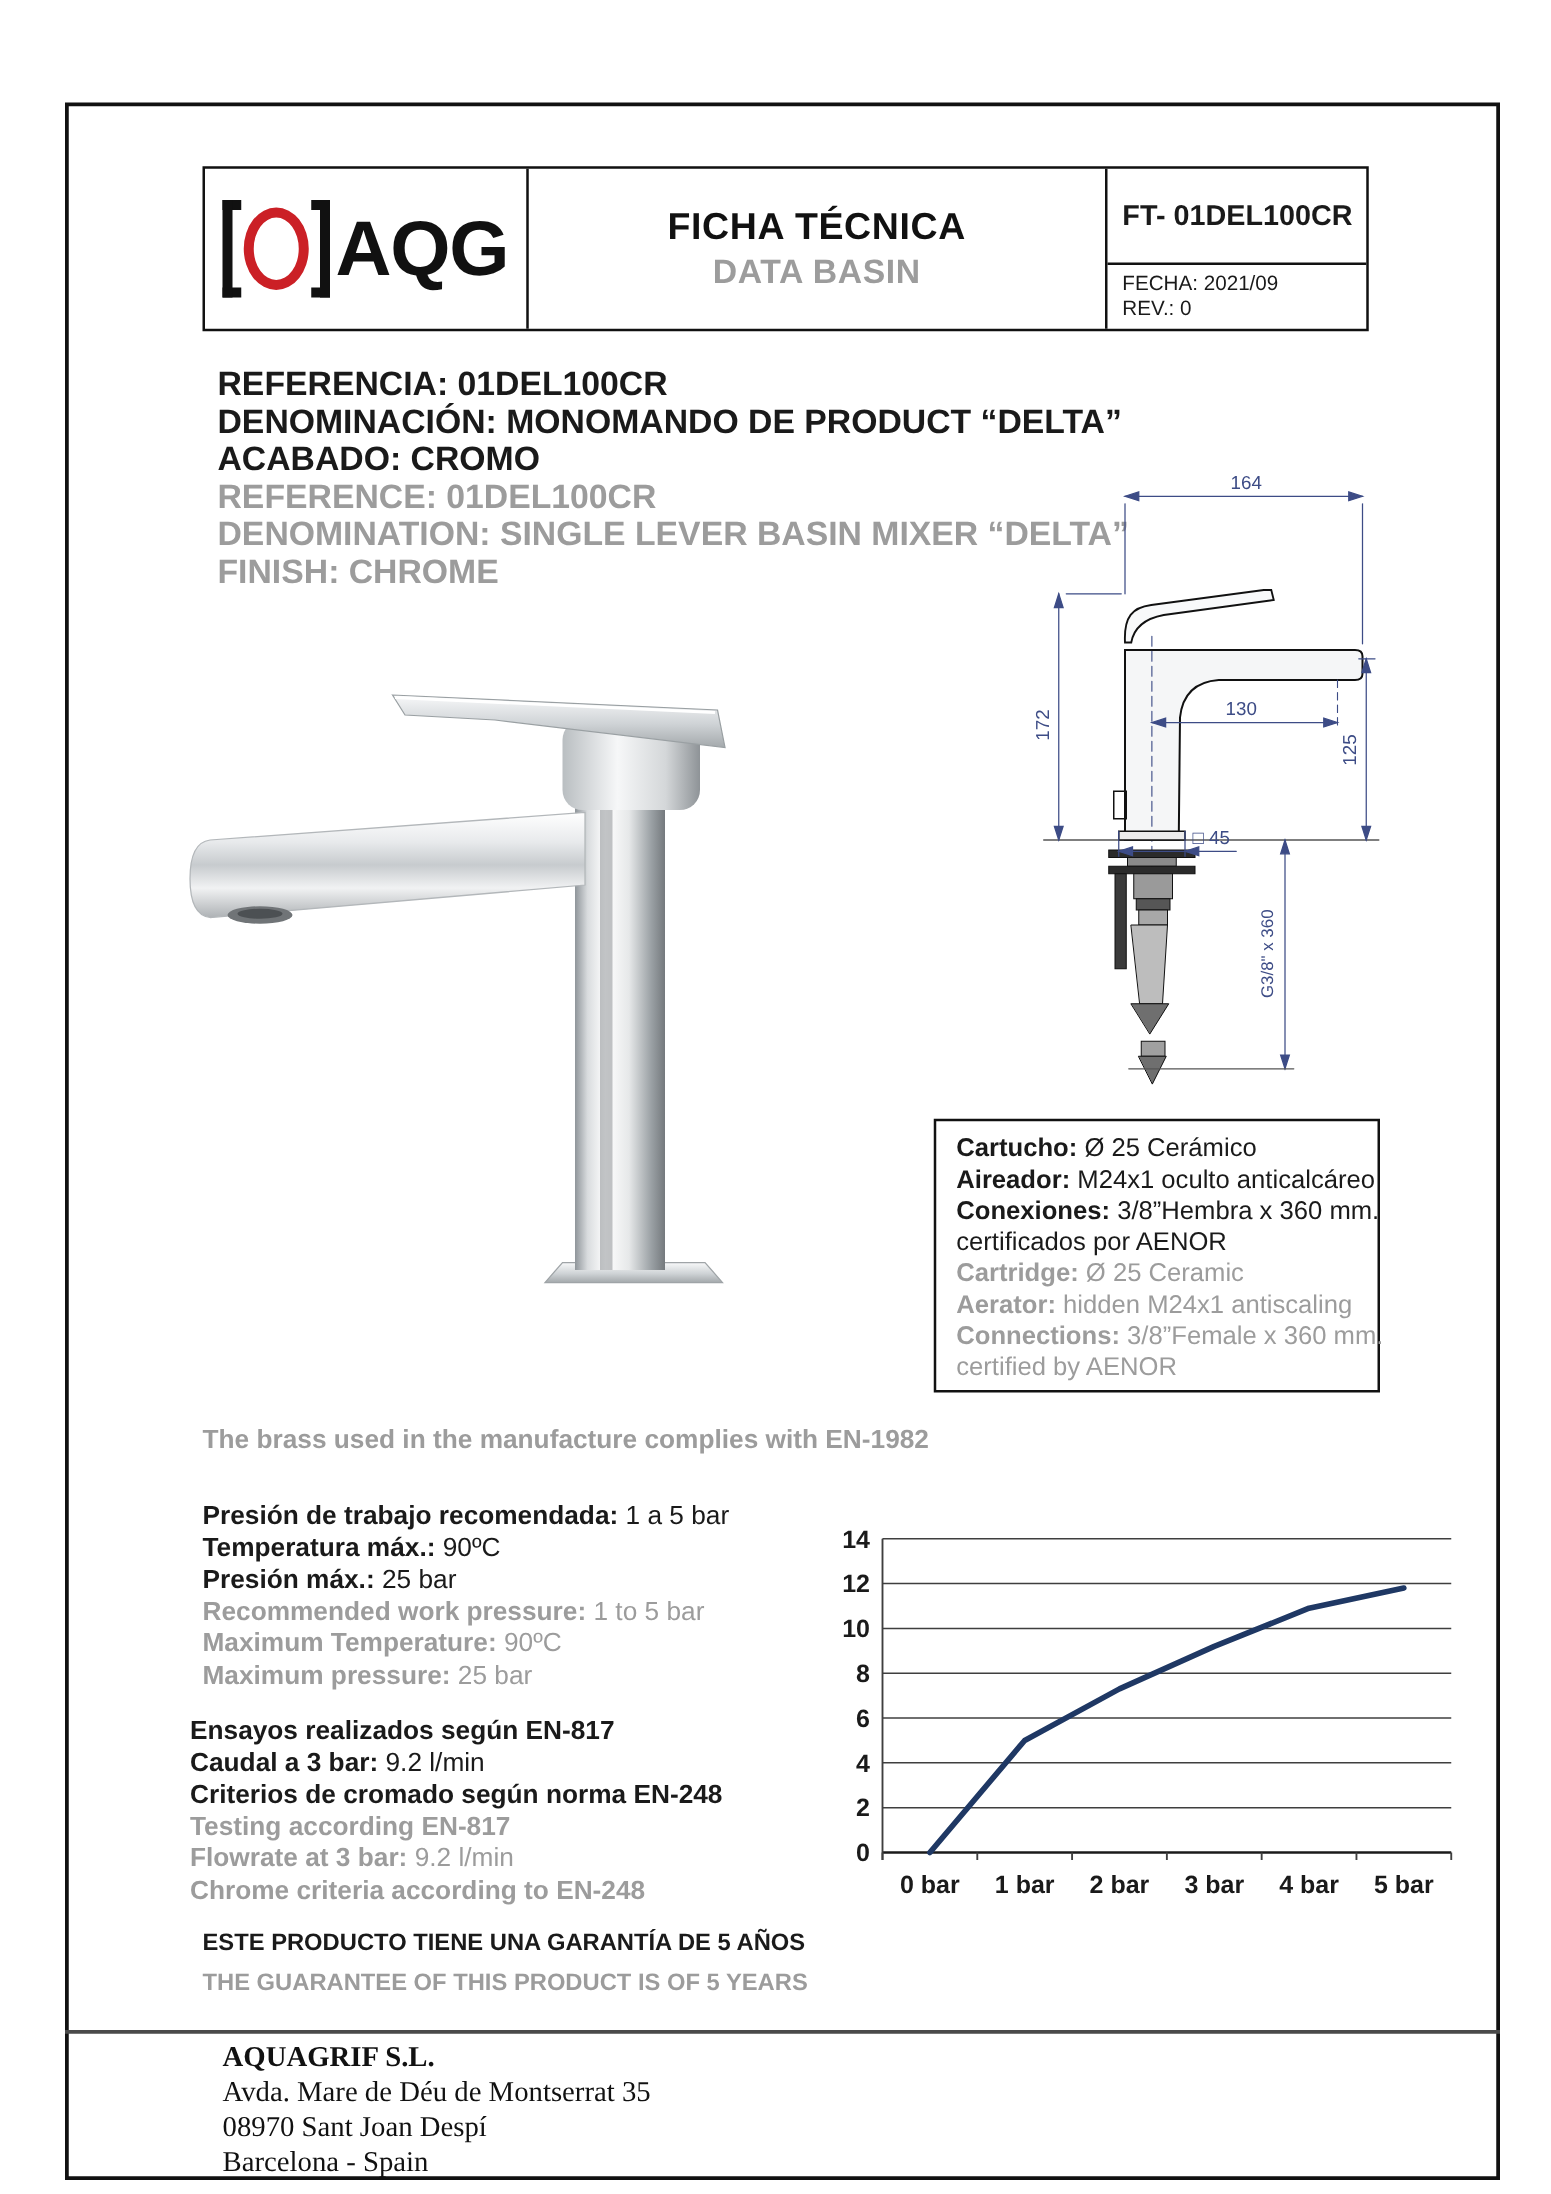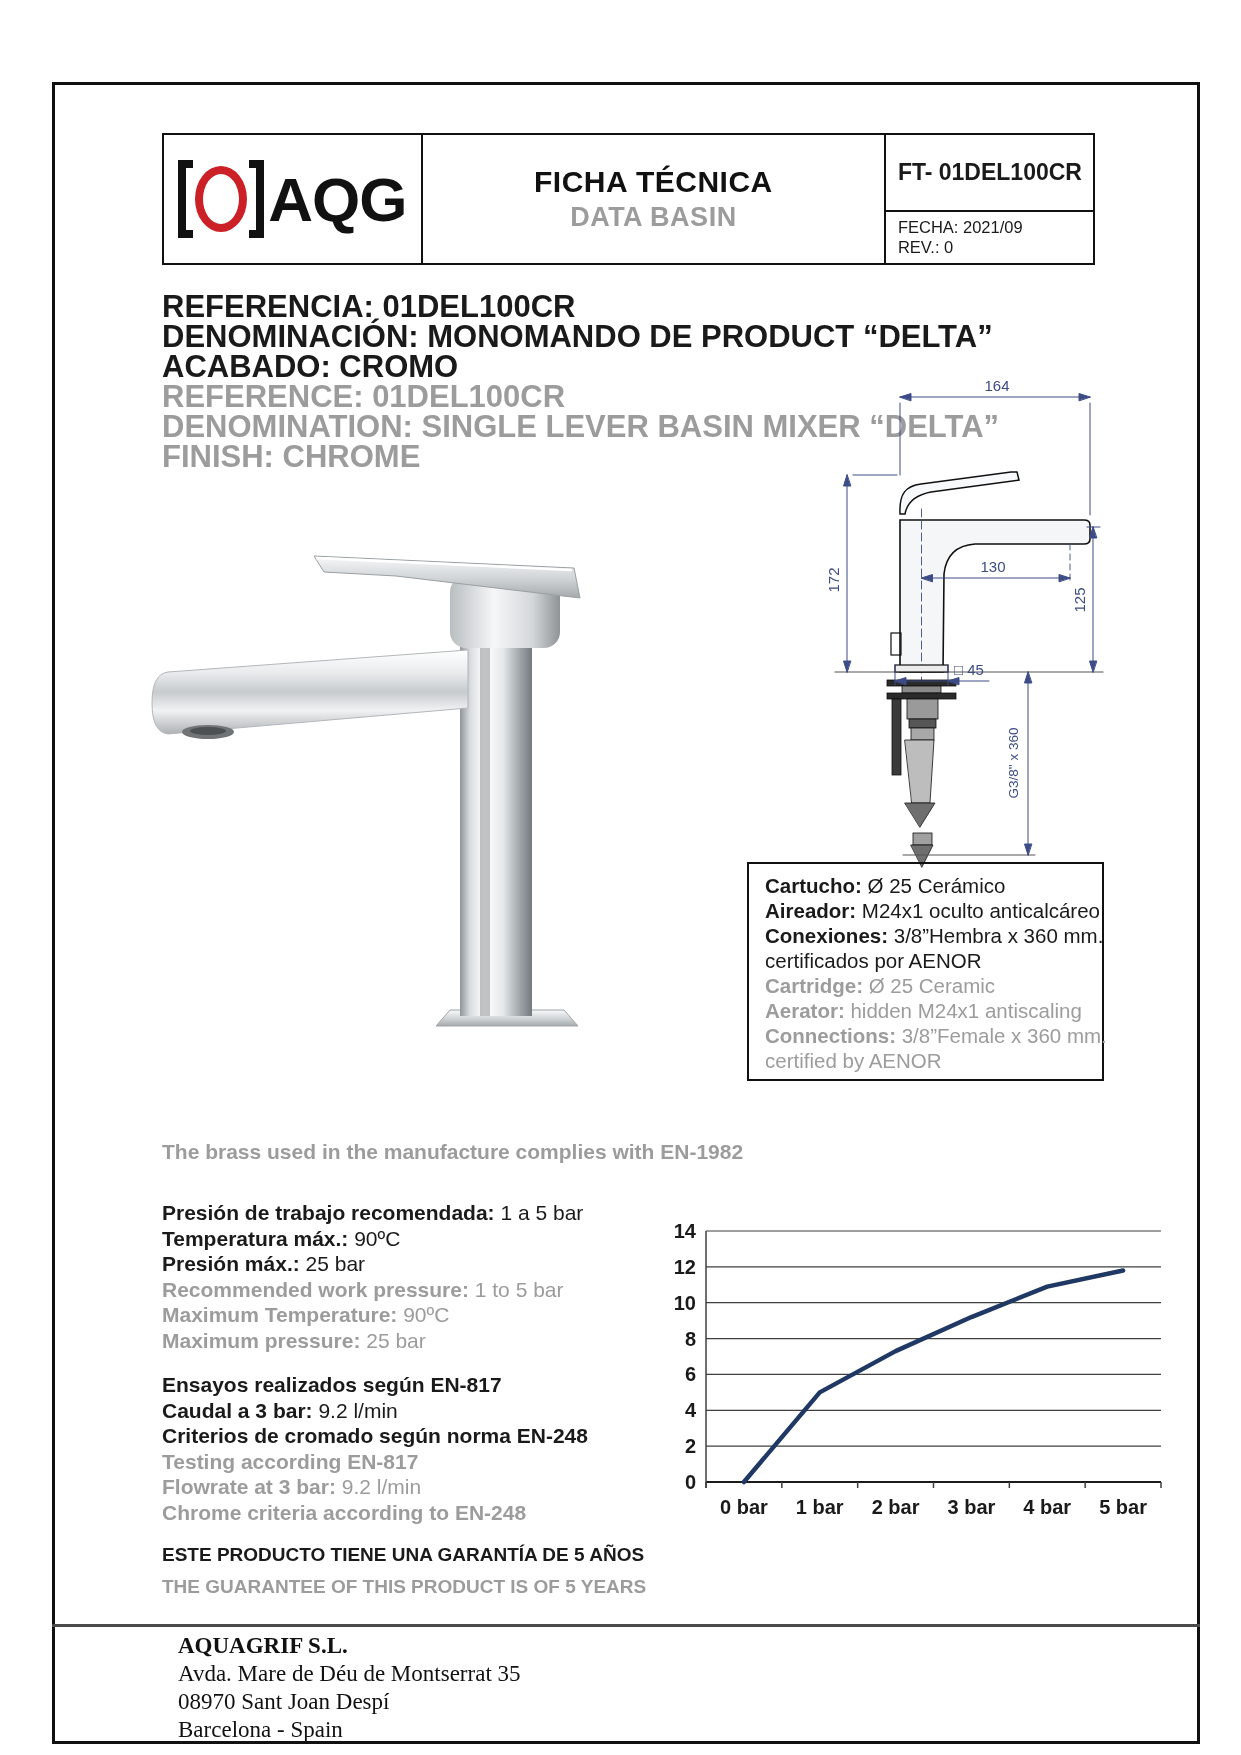--- a/index.html
+++ b/index.html
@@ -26,28 +26,28 @@
   .logo{display:flex;align-items:center;}
   .bracket{width:15px;height:78px;box-sizing:border-box;}
   .bracket-l{border-left:8px solid #111;border-top:8px solid #111;border-bottom:8px solid #111;}
   .bracket-r{border-right:8px solid #111;border-top:8px solid #111;border-bottom:8px solid #111;}
   .ring{width:36px;height:50px;border:8px solid #cb2026;border-radius:50%;margin:0 2px;}
   .logo-text{font-size:62px;font-weight:bold;color:#111;margin-left:4px;letter-spacing:-1px;}
 
   .es{color:#1a1a1a;}
   .en{color:#9c9c9c;}
 
-  .prodinfo{left:162px;top:250px;font-size:31px;font-weight:bold;line-height:30px;white-space:nowrap;}
-
-  .specbox{left:747px;top:820px;width:357px;height:219px;border:2.5px solid #111;box-sizing:border-box;
+  .prodinfo{left:174px;top:250px;font-size:27px;font-weight:bold;line-height:30px;white-space:nowrap;}
+
+  .specbox{left:747px;top:853px;width:357px;height:219px;border:2.5px solid #111;box-sizing:border-box;
            padding:9px 0 0 16px;font-size:20.5px;line-height:25px;white-space:nowrap;}
 
   .brass{left:162px;top:1096px;font-size:21px;font-weight:bold;line-height:28px;white-space:nowrap;}
   .pressure{left:162px;top:1158px;font-size:21px;line-height:25.5px;white-space:nowrap;}
-  .tests{left:162px;top:1330px;font-size:21px;line-height:25.5px;white-space:nowrap;}
+  .tests{left:152px;top:1330px;font-size:21px;line-height:25.5px;white-space:nowrap;}
   .warranty{left:162px;top:1497px;font-size:19px;font-weight:bold;line-height:31.5px;white-space:nowrap;}
 
   .rule{left:52px;top:1582px;width:1148px;height:2.5px;background:#4a4a4a;}
 
   .footer{font-family:"Liberation Serif", serif;font-size:23px;line-height:28px;color:#111;}
   .footer-left{left:178px;top:1590px;}
   .footer-right{top:1618px;right:149px;text-align:right;}
   .footer .company{font-weight:bold;}
 
   svg text{font-family:"Liberation Sans", sans-serif;}

